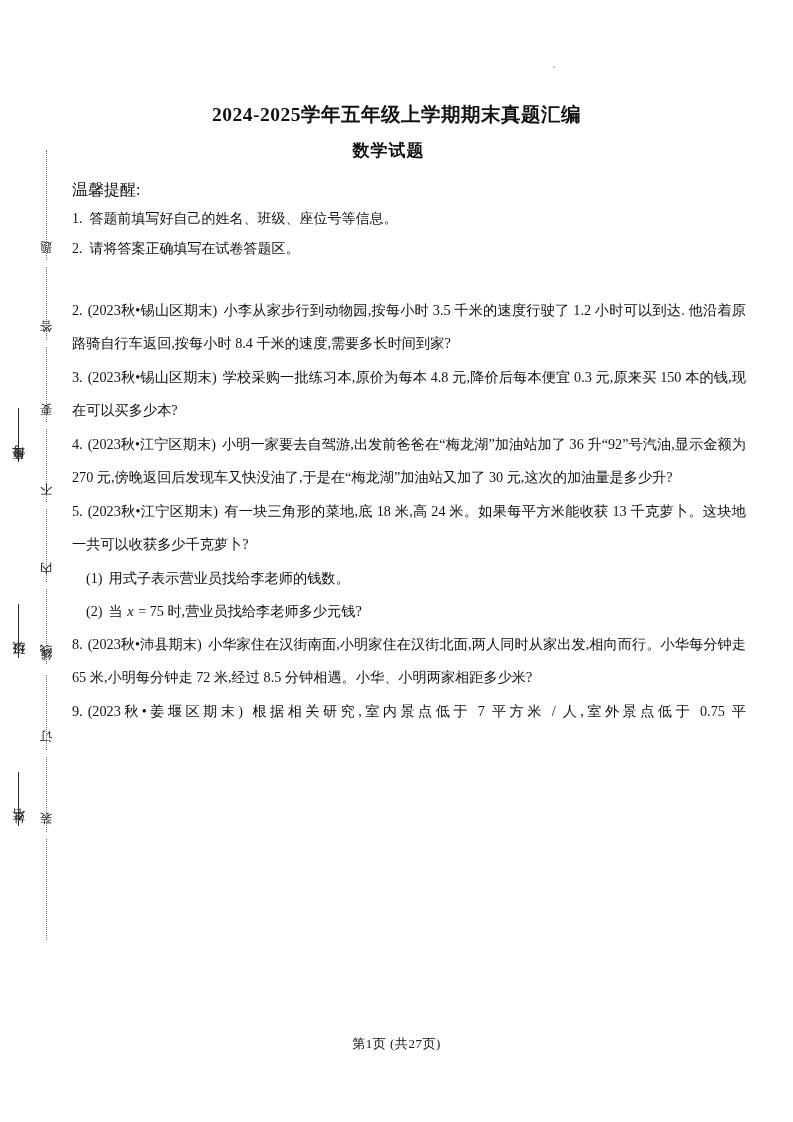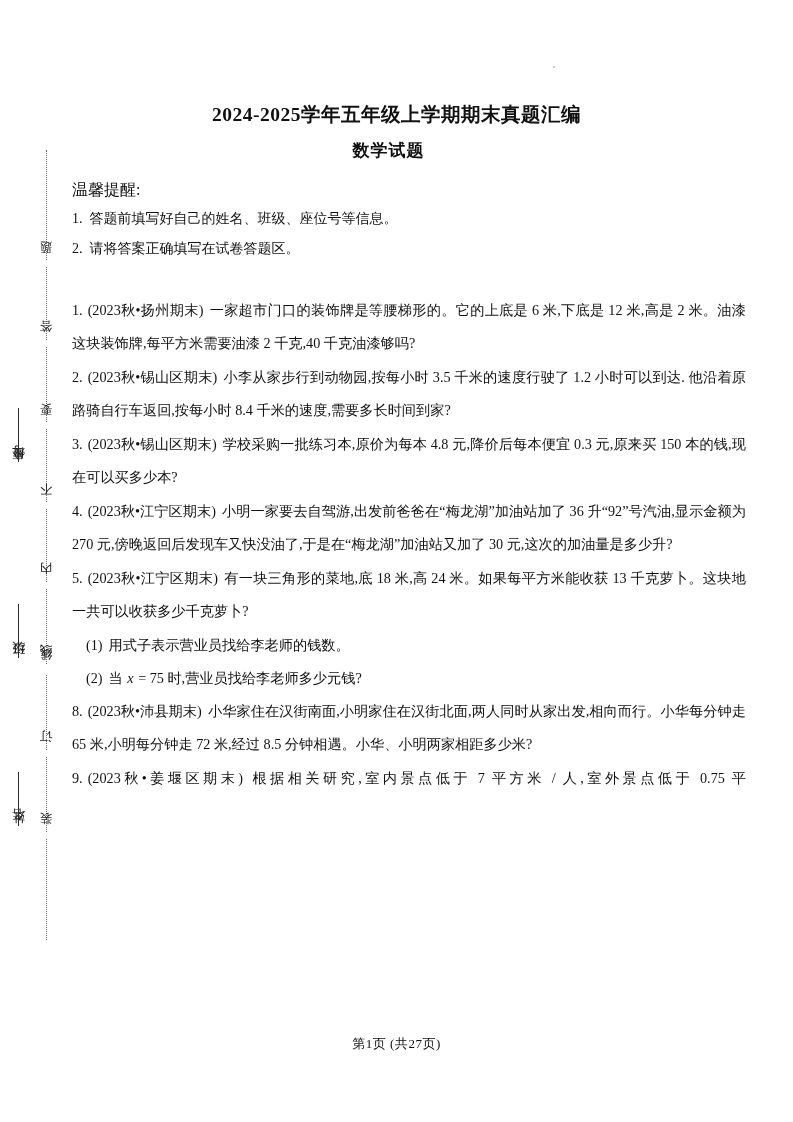--- a/index.html
+++ b/index.html
@@ -214,23 +214,20 @@
 
     <p class="notice-item">
       <span class="num">1.</span><span>答题前填写好自己的姓名、班级、座位号等信息。</span>
     </p>
     <p class="notice-item">
       <span class="num">2.</span><span>请将答案正确填写在试卷答题区。</span>
     </p>
 
     <div class="spacer"></div>
 
-    <p class="q">
-      <span class="idx">1.</span><span class="src">(2023秋•扬州期末)</span><span>一家超市门口的装饰牌是等腰梯形的。它的上底是 6 米,下底是 12 米,高是 2 米。油漆这块装饰牌,每平方米需要油漆 2 千克,40 千克油漆够吗?</span>
-    </p>
 
     <p class="q">
       <span class="idx">2.</span><span class="src">(2023秋•锡山区期末)</span><span>小李从家步行到动物园,按每小时 3.5 千米的速度行驶了 1.2 小时可以到达. 他沿着原路骑自行车返回,按每小时 8.4 千米的速度,需要多长时间到家?</span>
     </p>
 
     <p class="q">
       <span class="idx">3.</span><span class="src">(2023秋•锡山区期末)</span><span>学校采购一批练习本,原价为每本 4.8 元,降价后每本便宜 0.3 元,原来买 150 本的钱,现在可以买多少本?</span>
     </p>
 
     <p class="q">

